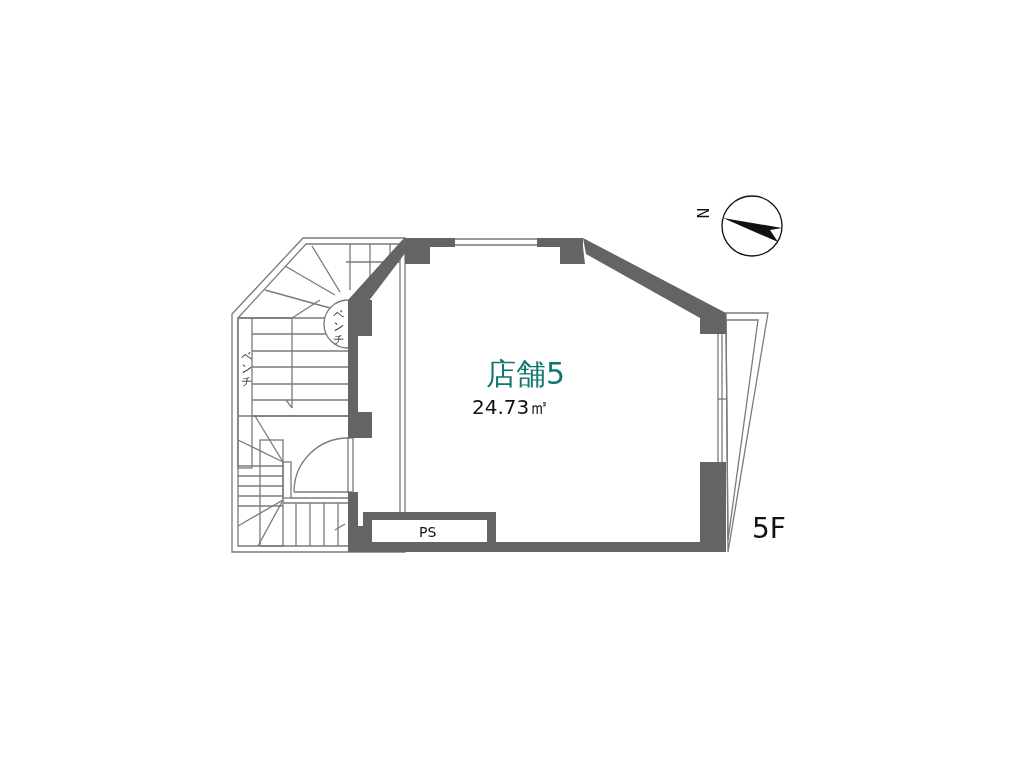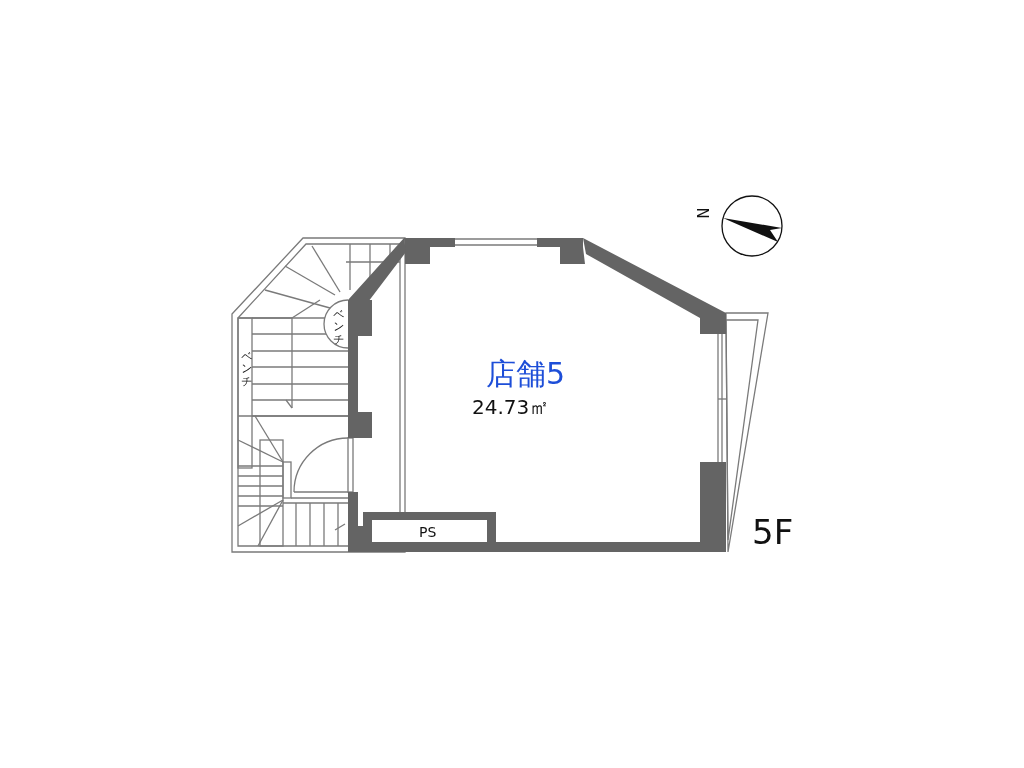--- a/index.html
+++ b/index.html
@@ -103,21 +103,21 @@
   <rect x="372" y="520" width="115" height="22" fill="#fff"></rect>
 
   <g>
     <circle cx="752" cy="226" r="30" fill="#fff" stroke="#111" stroke-width="1.3"></circle>
     <polygon points="723,218 782,228 770,230 778,242" fill="#111"></polygon>
   </g>
 </svg>
 
 <div style="position:absolute;left:696px;top:204px;font-size:15px;transform:rotate(90deg);color:#111;">N</div>
 
-<div style="position:absolute;left:486px;top:354px;font-size:30px;color:#1d4ed8;">店舗5</div>
+<div style="position:absolute;left:486px;top:354px;font-size:30px;color:#0f766e;">店舗5</div>
 <div style="position:absolute;left:472px;top:394px;font-size:20px;color:#111;">24.73㎡</div>
 
 <div style="position:absolute;left:419px;top:524px;font-size:14px;color:#111;text-align:center;">PS</div>
 
-<div style="position:absolute;left:752px;top:512px;font-size:34px;color:#111;">5F</div>
+<div style="position:absolute;left:752px;top:512px;font-size:28px;color:#111;">5F</div>
 
 <div style="position:absolute;left:330px;top:302px;font-size:11px;writing-mode:vertical-rl;color:#111;">ベンチ</div>
 <div style="position:absolute;left:238px;top:344px;font-size:11px;writing-mode:vertical-rl;color:#111;">ベンチ</div>
 
 </body></html>

